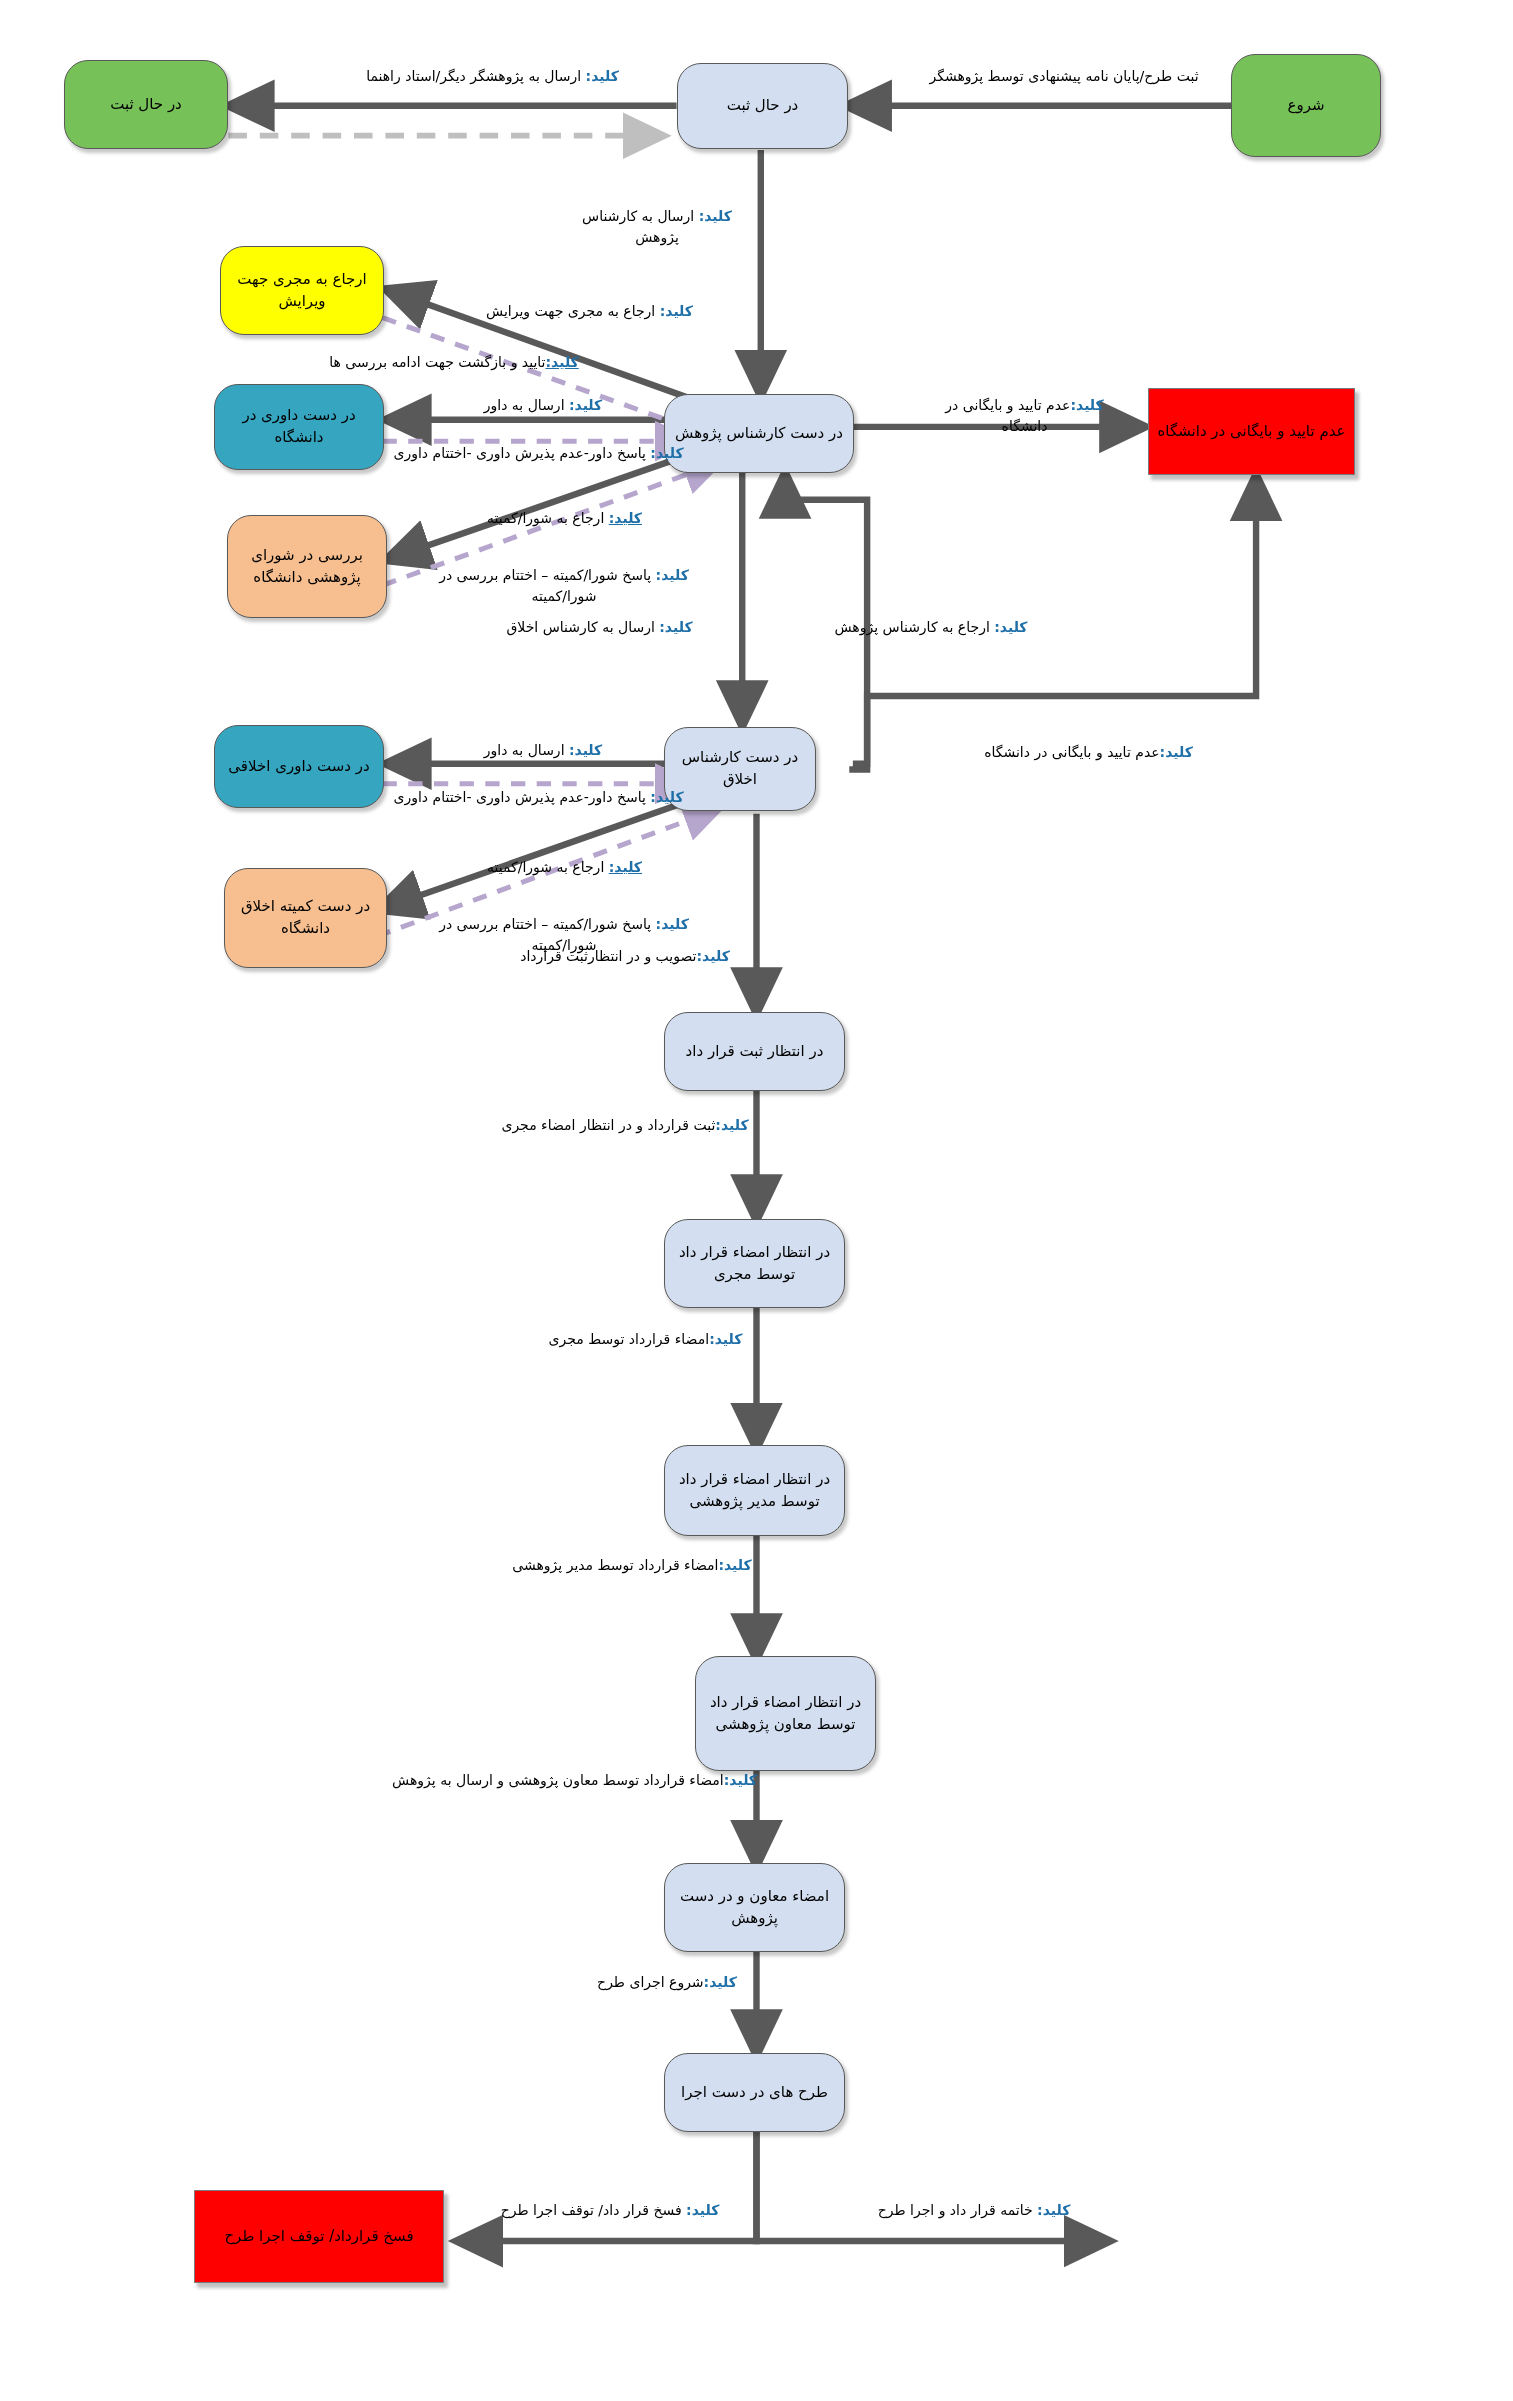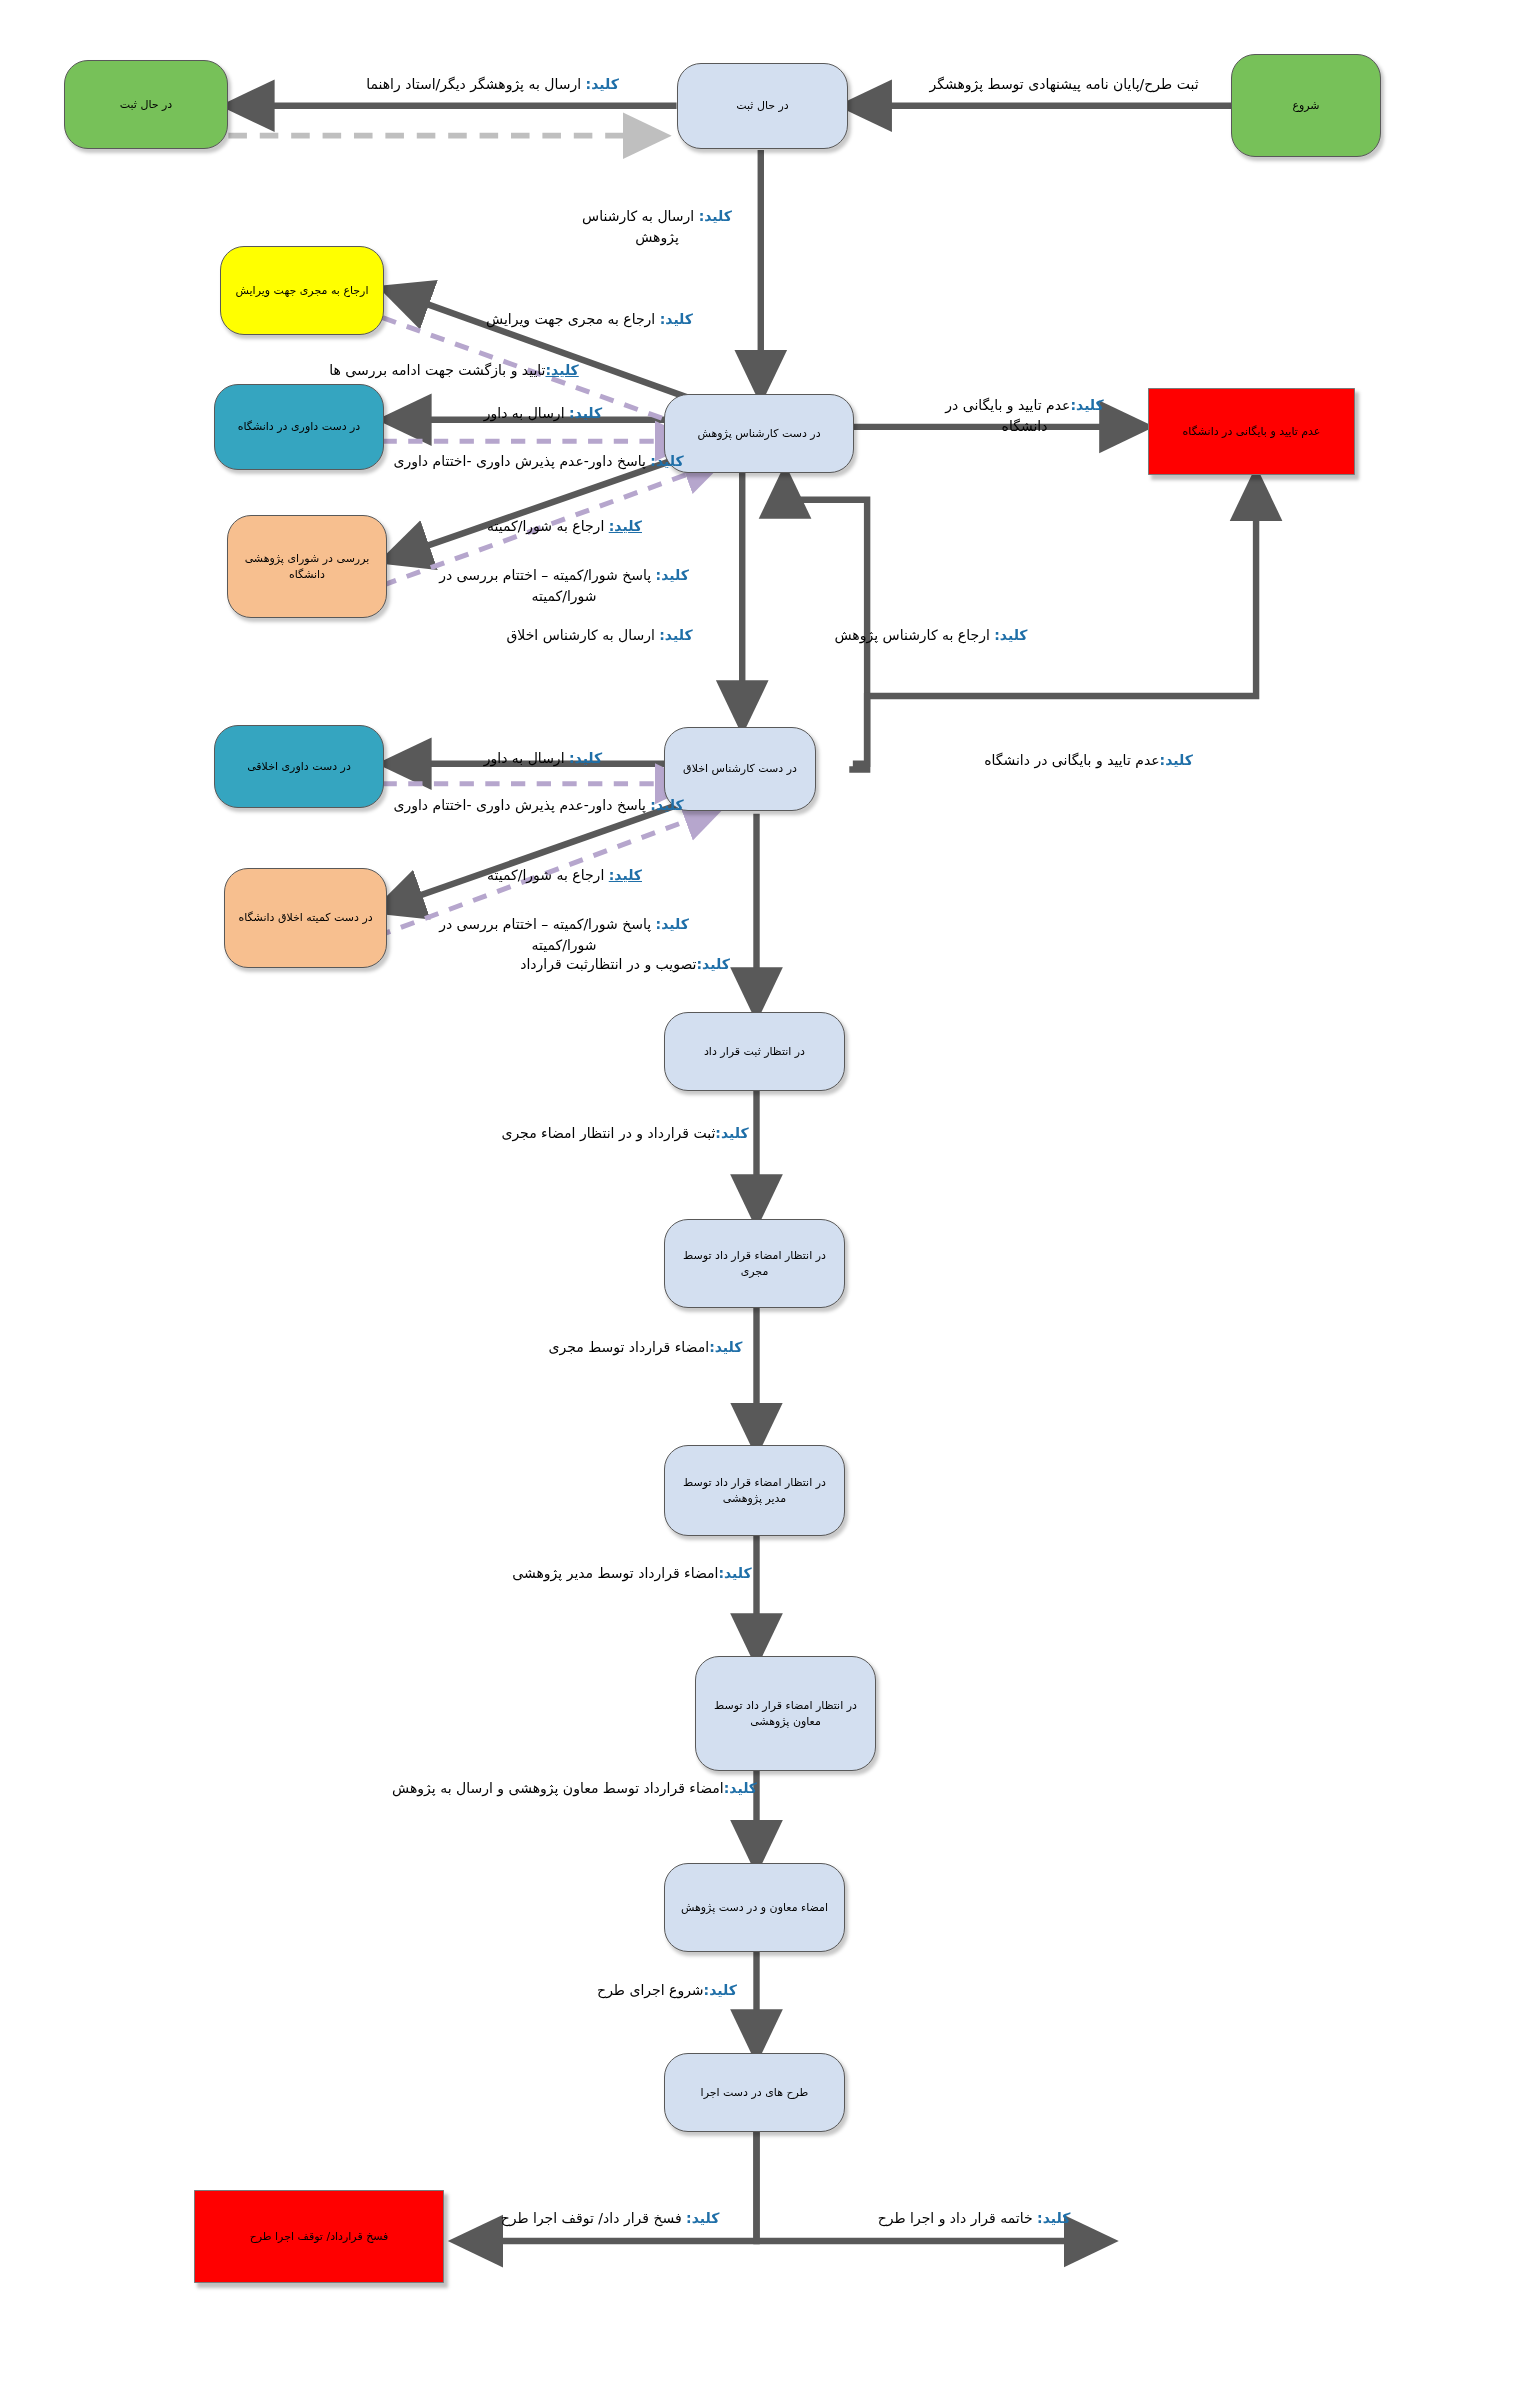--- a/index.html
+++ b/index.html
@@ -11,21 +11,21 @@
   #canvas{position:absolute;inset:0;width:1513px;height:2401px;}
   svg.edges{position:absolute;left:0;top:0;width:1513px;height:2401px;pointer-events:none;}
 
   
   .node{
     position:absolute;
     box-sizing:border-box;
     display:flex;align-items:center;justify-content:center;
     text-align:center;
     color:#000000;
-    font-size:11px;
+    font-size:15px;
     line-height:1.45;
     padding:4.3px 7.1px;
     direction:rtl;
     z-index:5;
   }
   .node .lbl{display:block;width:100%;}
 
   .rounded{
     border-radius:24px;
     border:1.8px solid #595959;
@@ -50,21 +50,21 @@
     font-size:14px;
     line-height:1.55;
     color:#000000;
     direction:rtl;
     text-align:center;
     z-index:7;
     white-space:pre-line;
     background:transparent;
   }
   .elabel .k{color:#1f6fa8;font-weight:700;}
-  .elabel.nw{white-space:nowrap;margin-top:8px;}
+  .elabel.nw{white-space:nowrap;}
   .elabel.u .k{text-decoration:underline;}
 </style>
 </head>
 <body>
 
 <div id="canvas">
 
   <svg class="edges" viewBox="0 0 2120 3364">
     <defs>
       <marker id="ar-solid" markerWidth="9" markerHeight="9" refX="7.2" refY="4.5" orient="auto" markerUnits="strokeWidth">

